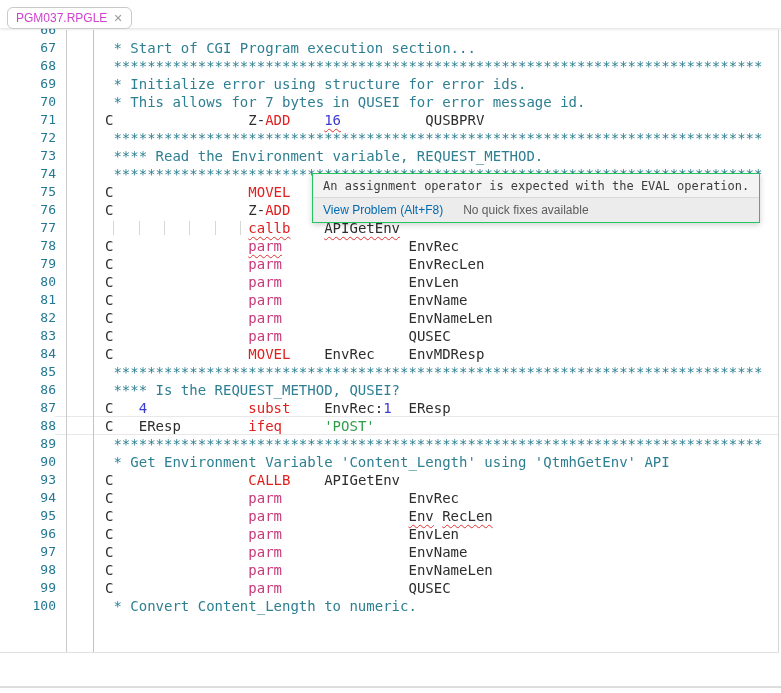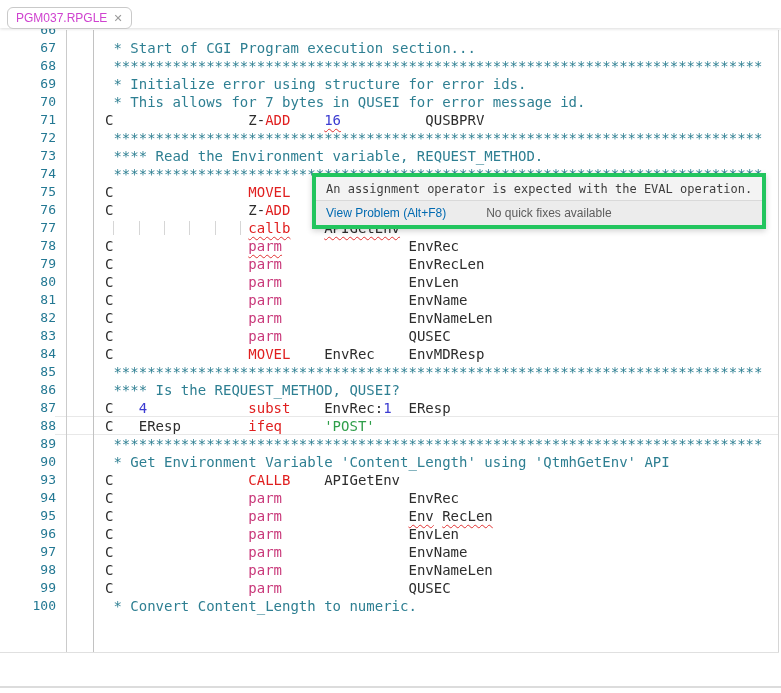--- a/index.html
+++ b/index.html
@@ -39,25 +39,25 @@
   .o {color:#e01f1f;}
   .p {color:#c9397a;}
   .n {color:#3b3bd1;}
   .s {color:#2f9e4a;}
   .cq{color:#2d2d2d;} .oq{color:#e01f1f;} .nq{color:#3b3bd1;} .pq{color:#c9397a;}
   .cq,.oq,.nq,.pq{text-decoration:underline wavy 1px #e03131;text-underline-offset:2.5px;
                   text-decoration-skip-ink:none;}
 
   
   .tooltip{position:absolute;left:312px;top:173px;z-index:20;max-width:460px;width:max-content;
-           border:4px solid #22c55e;background:#f3f3f3;box-shadow:0 2px 6px rgba(0,0,0,0.18);}
+           border:1px solid #22c55e;background:#f3f3f3;box-shadow:0 2px 6px rgba(0,0,0,0.18);}
   .tt-msg{padding:5px 10px 4px 10px;font-family:"DejaVu Sans Mono",monospace;font-size:12px;
           color:#3d3d3d;white-space:pre;}
   .tt-actions{border-top:1px solid #d9d9d9;background:#ececec;padding:5px 10px;
-              font-size:12px;color:#5c5c5c;display:flex;gap:40px;align-items:center;}
+              font-size:12px;color:#5c5c5c;display:flex;gap:20px;align-items:center;}
   .tt-link{color:#006ab1;cursor:pointer;white-space:nowrap;}
   .tt-hint{color:#5c5c5c;white-space:nowrap;}
 </style>
 </head>
 <body>
 
 <div class="curline"></div>
 
 <div id="lines">
     <div class="row"><span class="ln">66</span><span class="content"></span></div>

